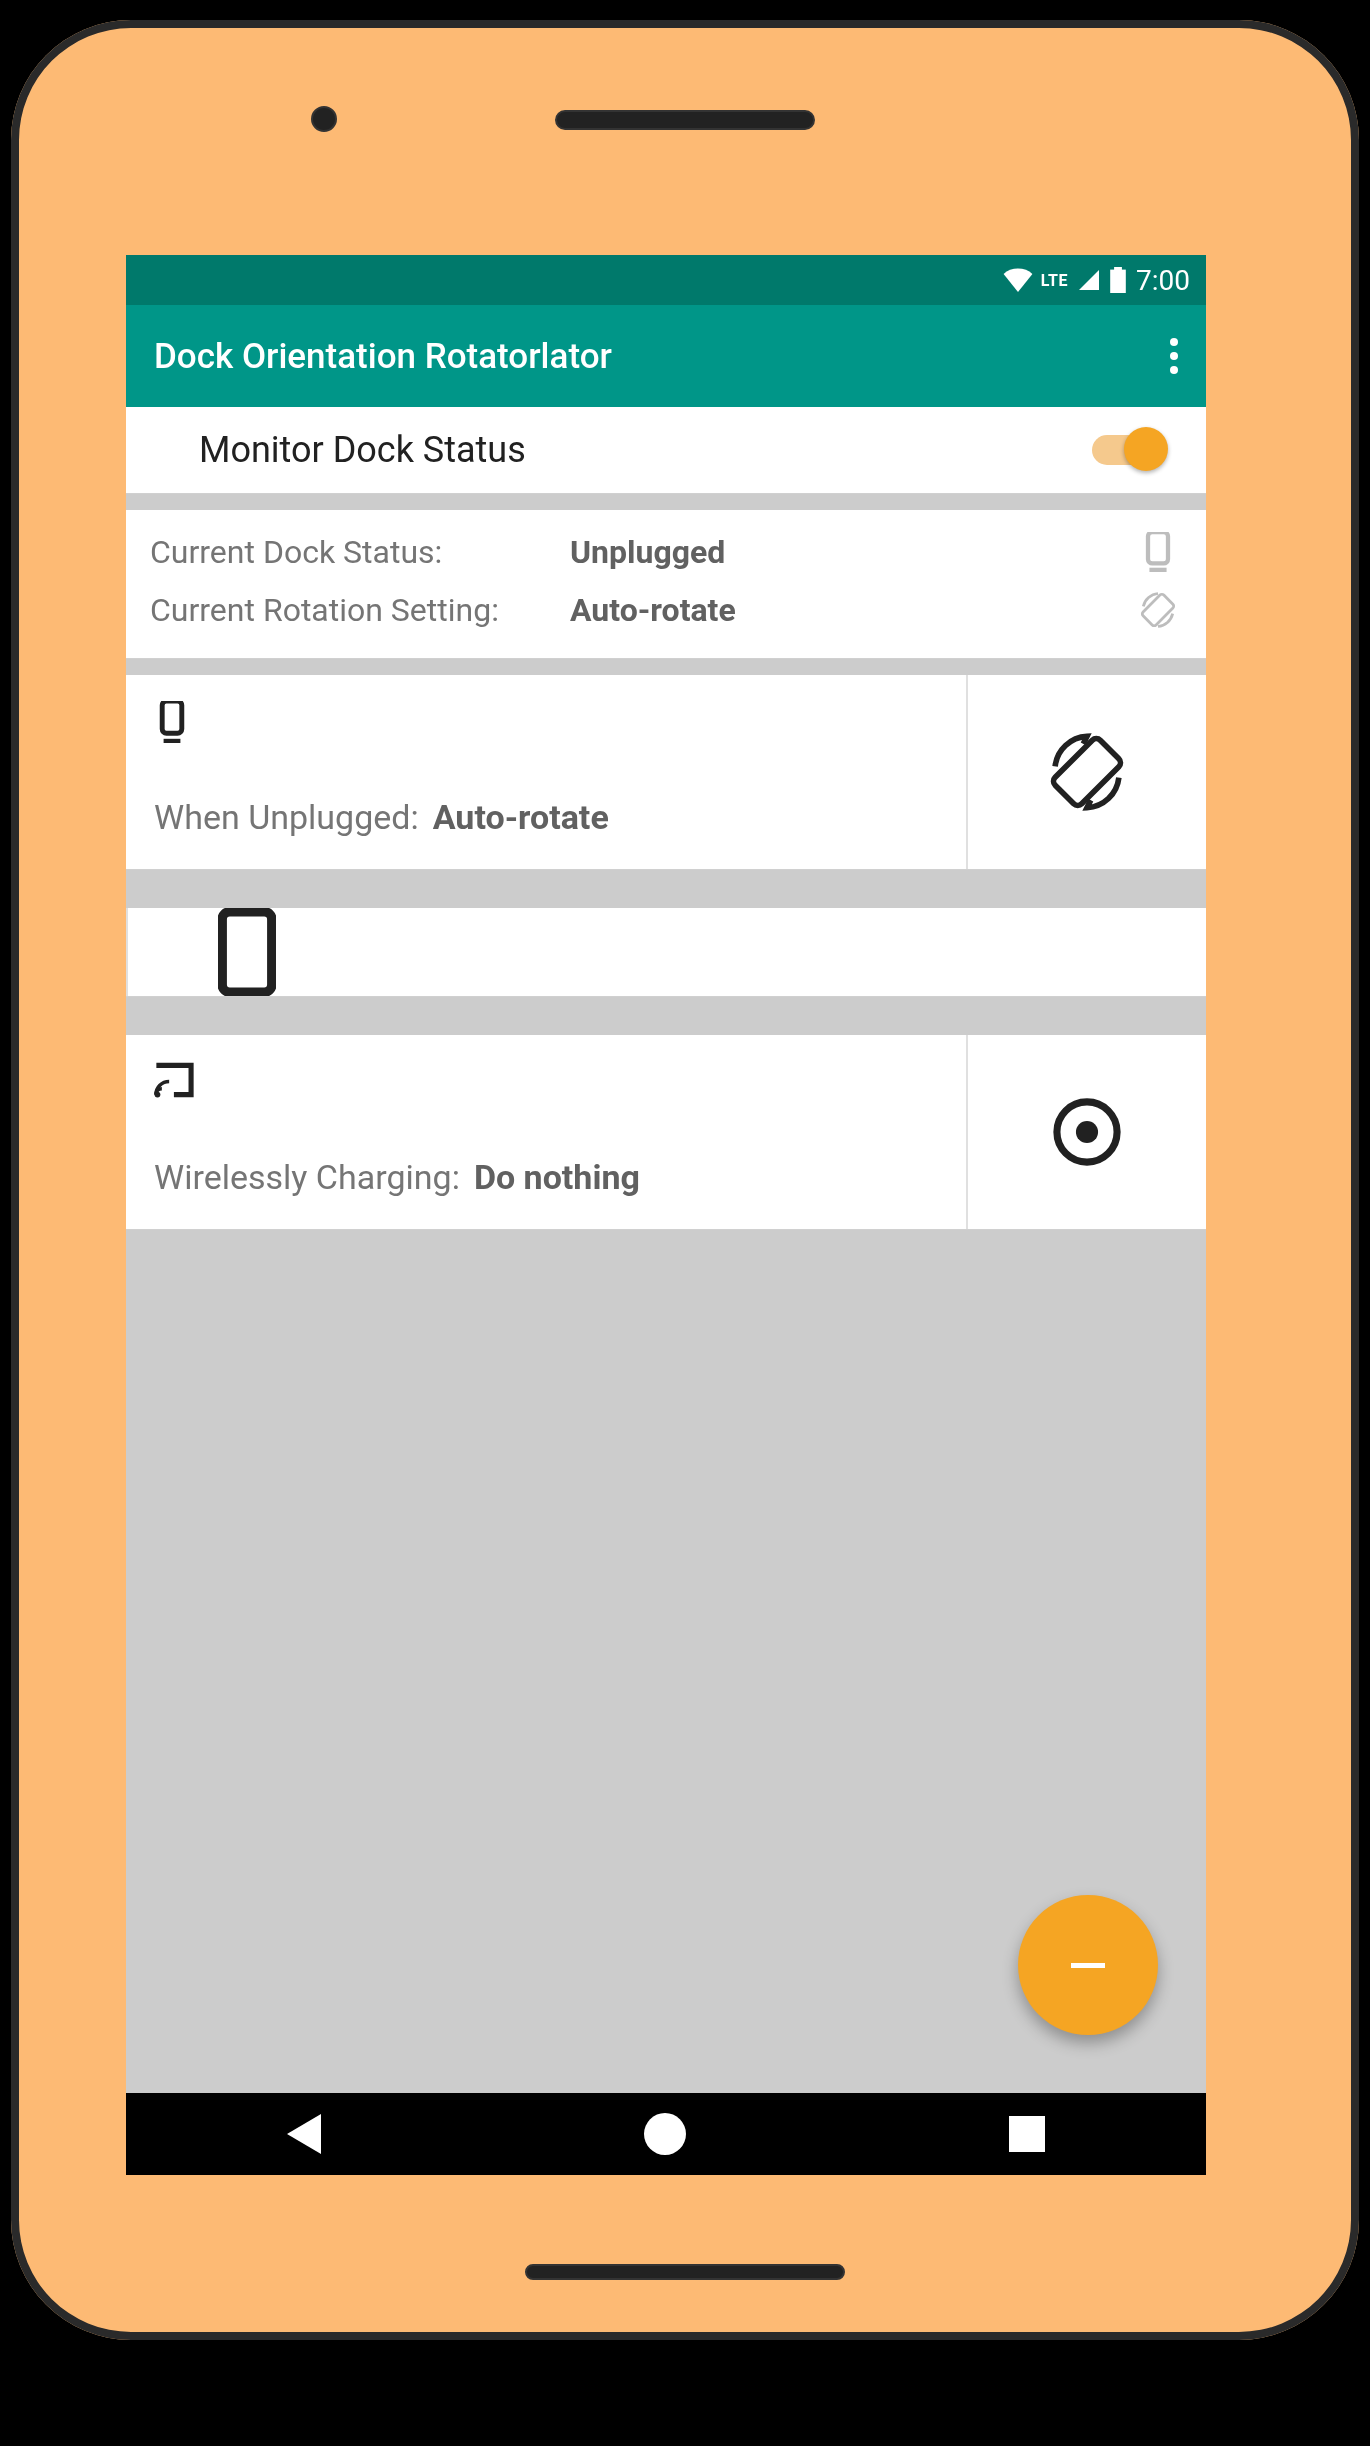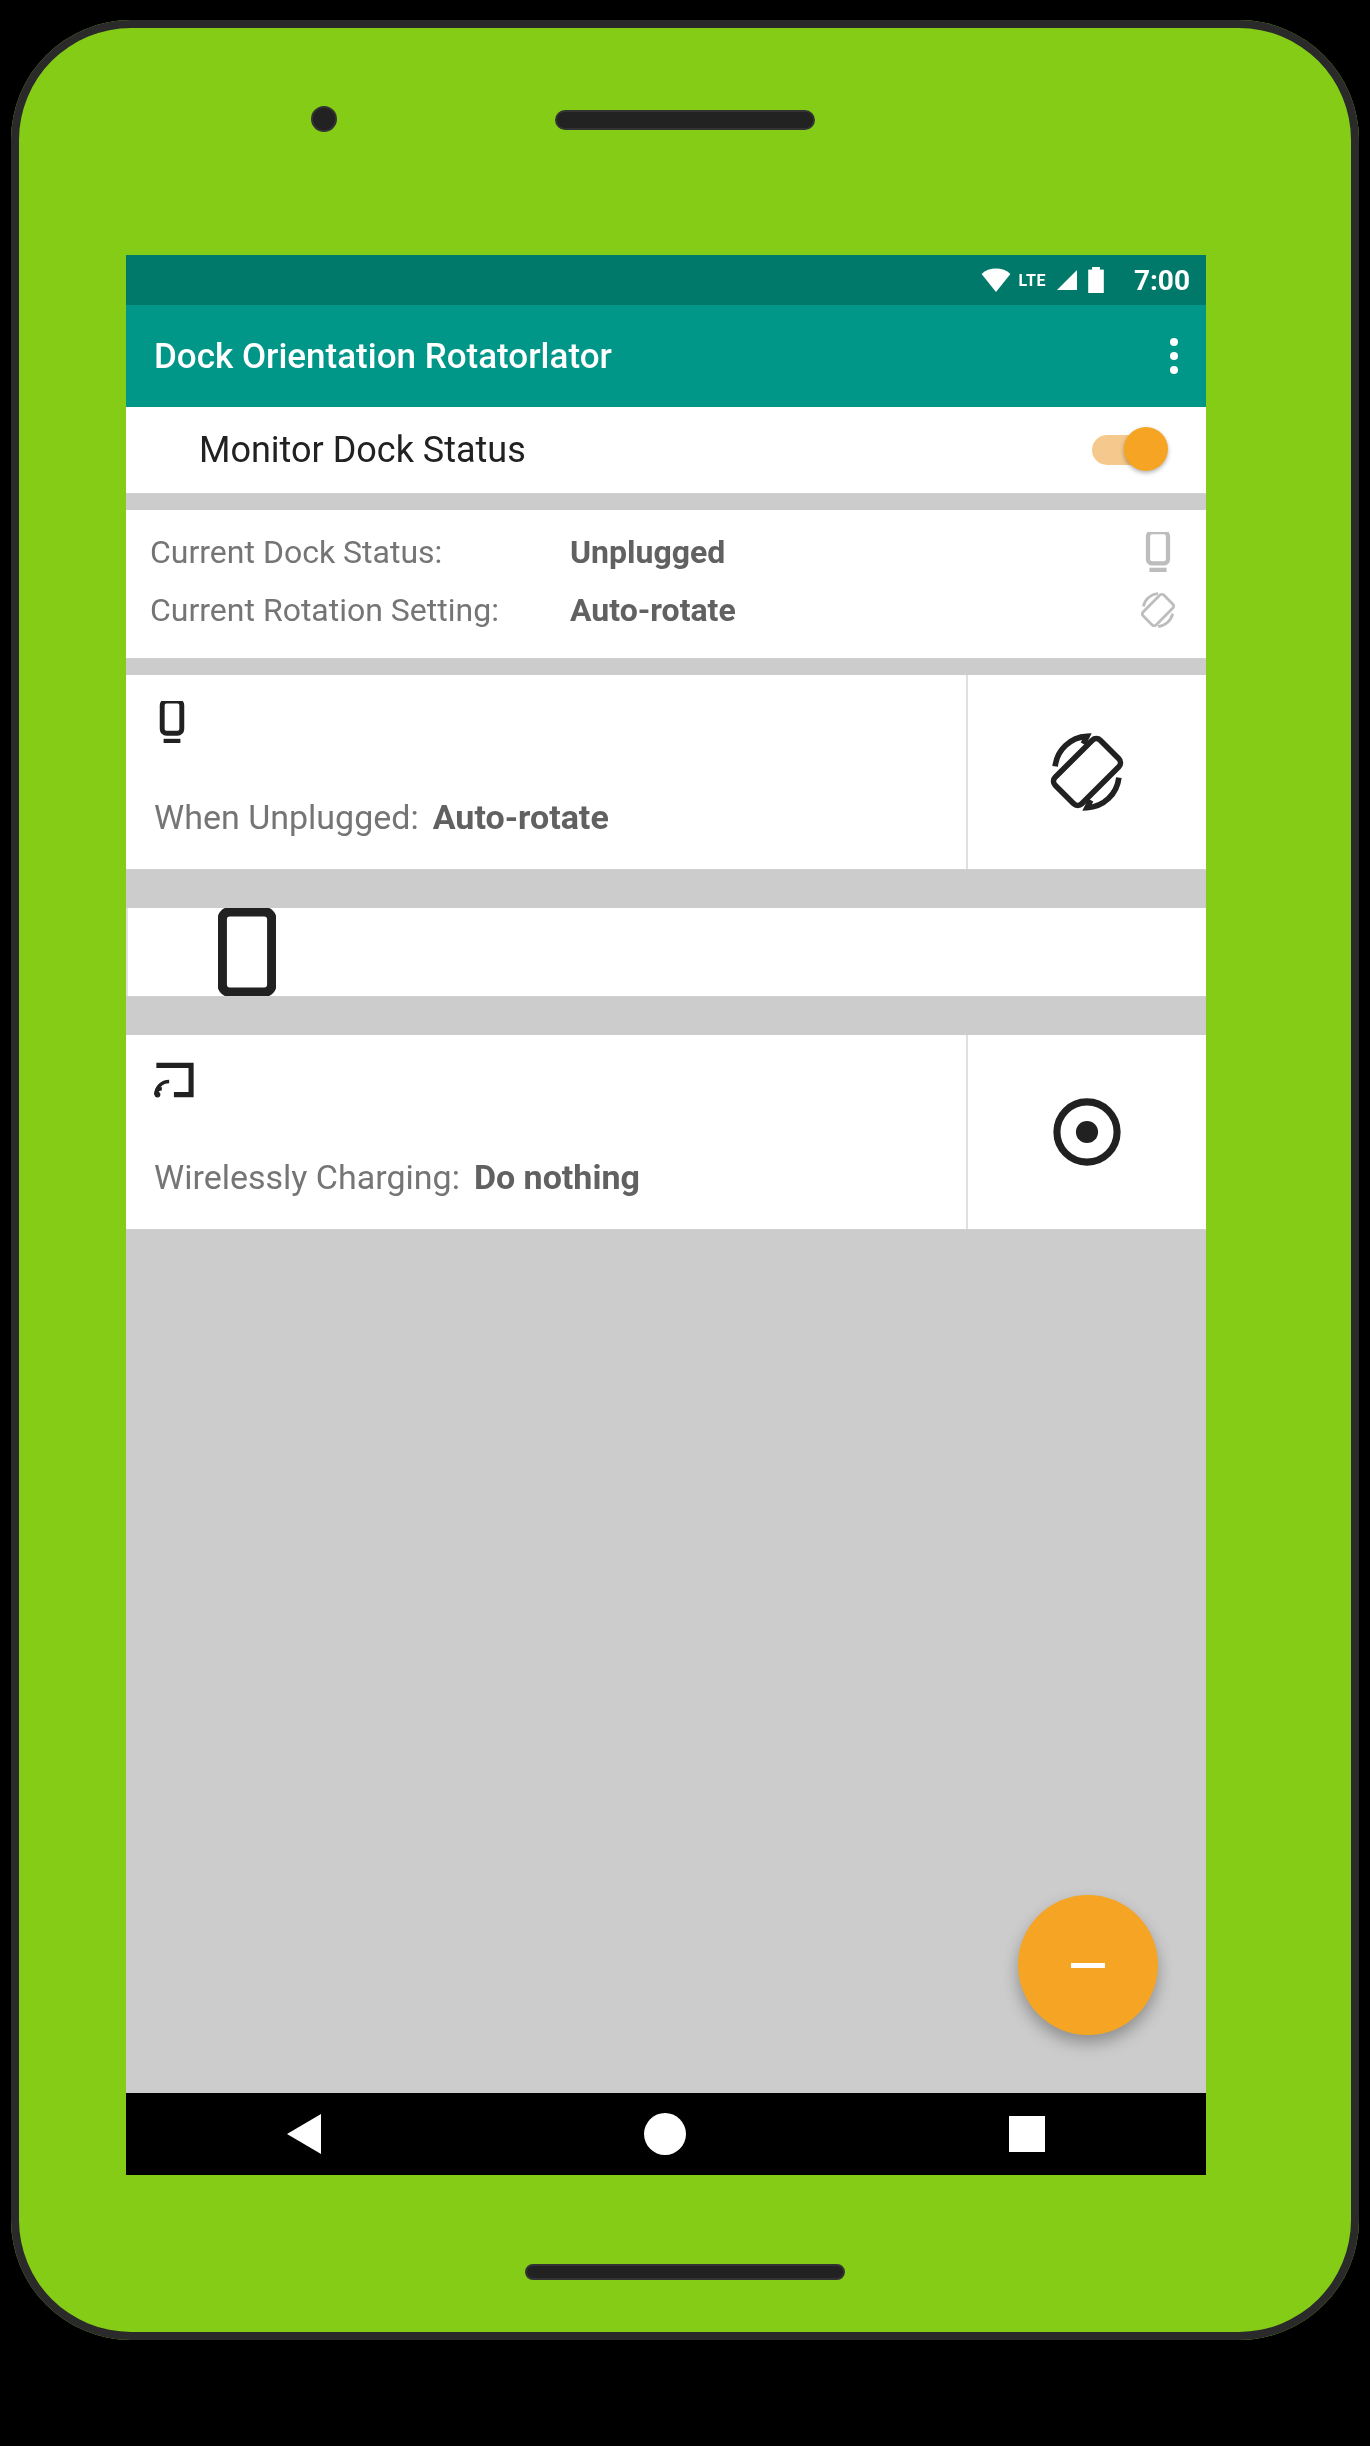--- a/index.html
+++ b/index.html
@@ -8,21 +8,21 @@
     font-family: Roboto, "Helvetica Neue", Arial, sans-serif;
     width: 1370px;
     height: 2446px;
     display: flex;
     align-items: flex-start;
     justify-content: center;
   }
   .phone-frame {
     width: 1348px;
     height: 2320px;
-    background: #84cc16;
+    background: #fdba74;
     border-radius: 120px;
     margin-top: 20px;
     position: relative;
     box-shadow: inset 0 0 0 8px #2a2a2a, 0 0 30px rgba(0,0,0,0.8);
   }
   .speaker {
     position: absolute;
     top: 90px;
     left: 50%;
     transform: translateX(-50%);
@@ -68,21 +68,21 @@
     background: #00796b;
     color: #fff;
     display: flex;
     align-items: center;
     justify-content: flex-end;
     padding: 0 16px;
     font-size: 28px;
     gap: 8px;
   }
   .status-bar .lte { font-size: 16px; font-weight: 700; letter-spacing: 0.5px; }
-  .status-bar .time { margin-left: 22px; font-weight: 700; }
+  .status-bar .time { margin-left: 2px; font-weight: 400; }
   
   .app-bar {
     height: 102px;
     background: #009688;
     color: #fff;
     display: flex;
     align-items: center;
     padding: 0 28px;
     justify-content: space-between;
   }

